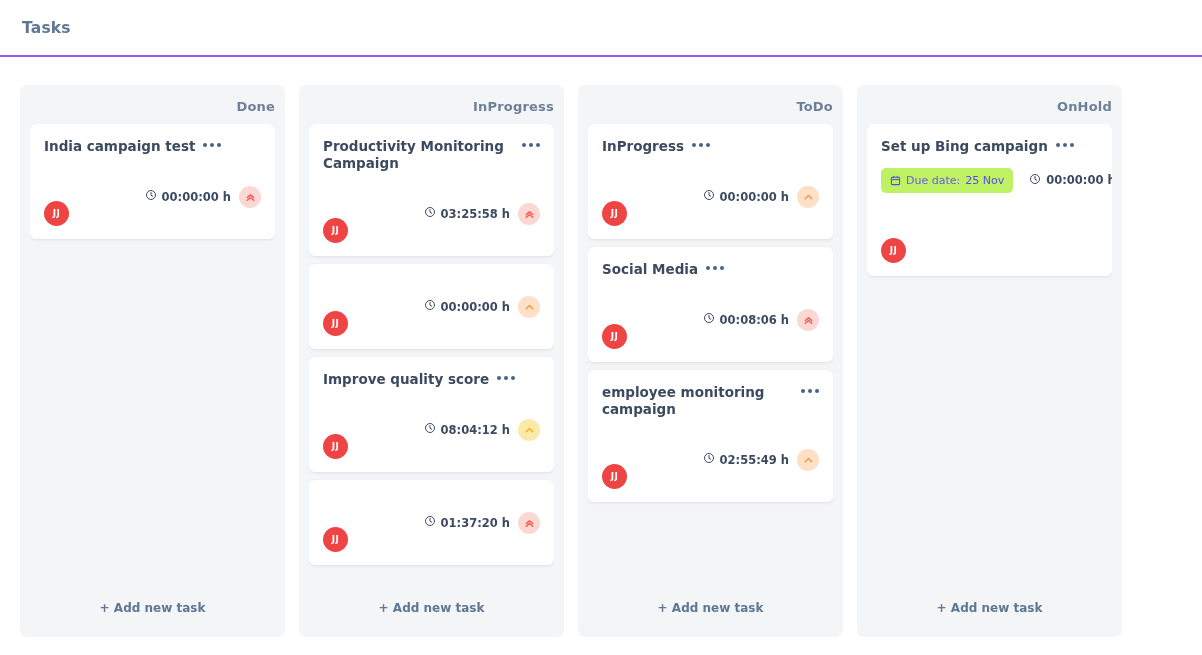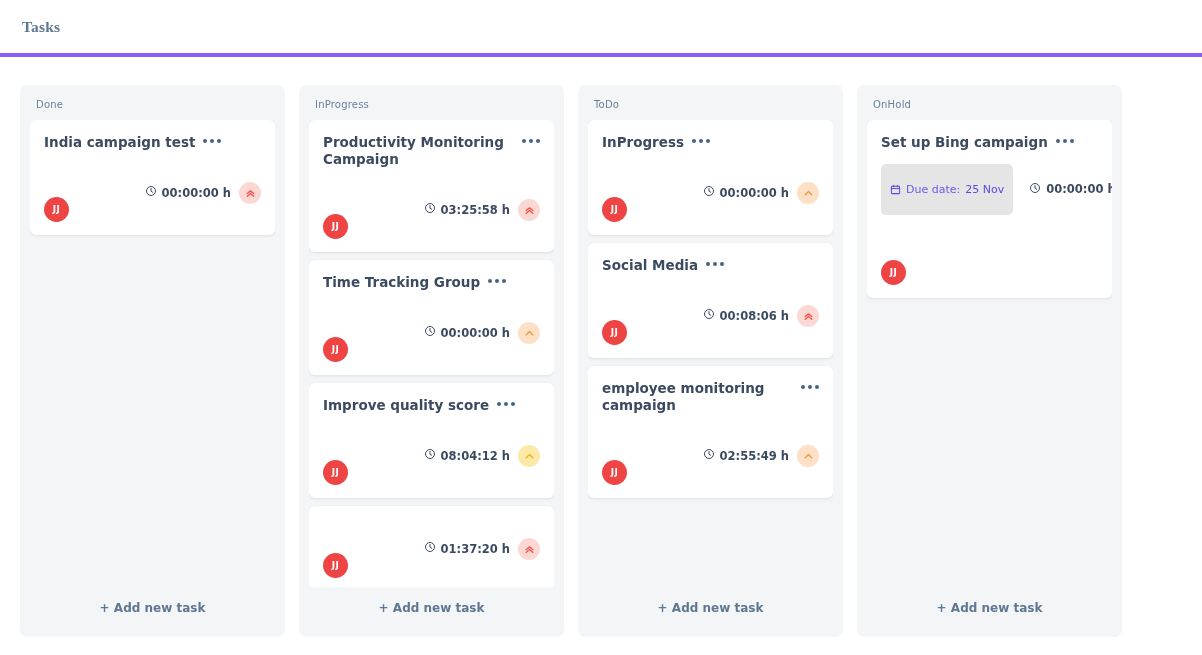--- a/index.html
+++ b/index.html
@@ -10,25 +10,24 @@
     height: 655px;
     background: #ffffff;
     font-family: "DejaVu Sans", "Liberation Sans", sans-serif;
     overflow: hidden;
   }
 
   
   .topbar {
     height: 57px;
     background: #ffffff;
-    border-bottom: 4px solid #8b5cf6;
+    border-bottom: 2px solid #8b5cf6;
     display: flex;
     align-items: center;
     padding-left: 22px;
-    font-family: Liberation Serif, serif;
   }
   .topbar-title {
     font-size: 15.5px;
     font-weight: bold;
     color: #5e7792;
     letter-spacing: .2px;
   }
 
   
   .board {
@@ -44,25 +43,26 @@
     background: #f4f5f7;
     border-radius: 7px;
     height: 552px;
     display: flex;
     flex-direction: column;
     padding: 12px 10px 10px 10px;
     flex: 0 0 265px;
   }
 
   .column-title {
-    font-size: 10px;
-    font-weight: normal;
+    font-size: 13px;
+    font-weight: bold;
     color: #6c8099;
     padding: 2px 0 10px 6px;
     letter-spacing: .2px;
+    text-align: right;
   }
 
   .cards {
     flex: 1 1 auto;
     display: flex;
     flex-direction: column;
     gap: 8px;
     overflow: hidden;
   }
 
@@ -152,23 +152,23 @@
   }
   .priority.high   { background: #fcd8d4; }
   .priority.medium { background: #fde0c6; }
   .priority.low    { background: #fce9a8; }
 
   
   .due-chip {
     display: inline-flex;
     align-items: center;
     gap: 5px;
-    background: #e5e5e5;
+    background: #bef264;
     border-radius: 5px;
-    padding: 16px 9px;
+    padding: 3px 9px;
     flex: 0 0 auto;
   }
   .due-label {
     font-size: 11px;
     color: #6a5bea;
     font-weight: normal;
   }
   .due-value {
     font-size: 11px;
     color: #5a49e8;
@@ -257,28 +257,20 @@
             </span>
             <span class="priority high">
               <svg width="13" height="13" viewBox="0 0 24 24" fill="none" stroke="#f4564b" stroke-width="2.6" stroke-linecap="round" stroke-linejoin="round">
                 <path d="M6 14l6-5 6 5"></path>
                 <path d="M6 19l6-5 6 5"></path>
               </svg>
             </span>
           </div>
         </div>
         <div class="card">
-          <div class="card-top">
-            <div class="card-title">Time Tracking Group</div>
-            <span class="dots">
-              <i></i>
-              <i></i>
-              <i></i>
-            </span>
-          </div>
           <div class="card-bottom">
             <span class="avatar">JJ</span>
             <span class="spacer"></span>
             <span class="timer">
               <span class="clock-icon"><svg width="12" height="12" viewBox="0 0 24 24" fill="none" stroke="#3c4a60" stroke-width="2">
                   <circle cx="12" cy="12" r="9"></circle>
                   <path d="M12 7v5.5l3.5 2" stroke-linecap="round"></path>
                 </svg></span>
               <span>00:00:00 h</span>
             </span>

